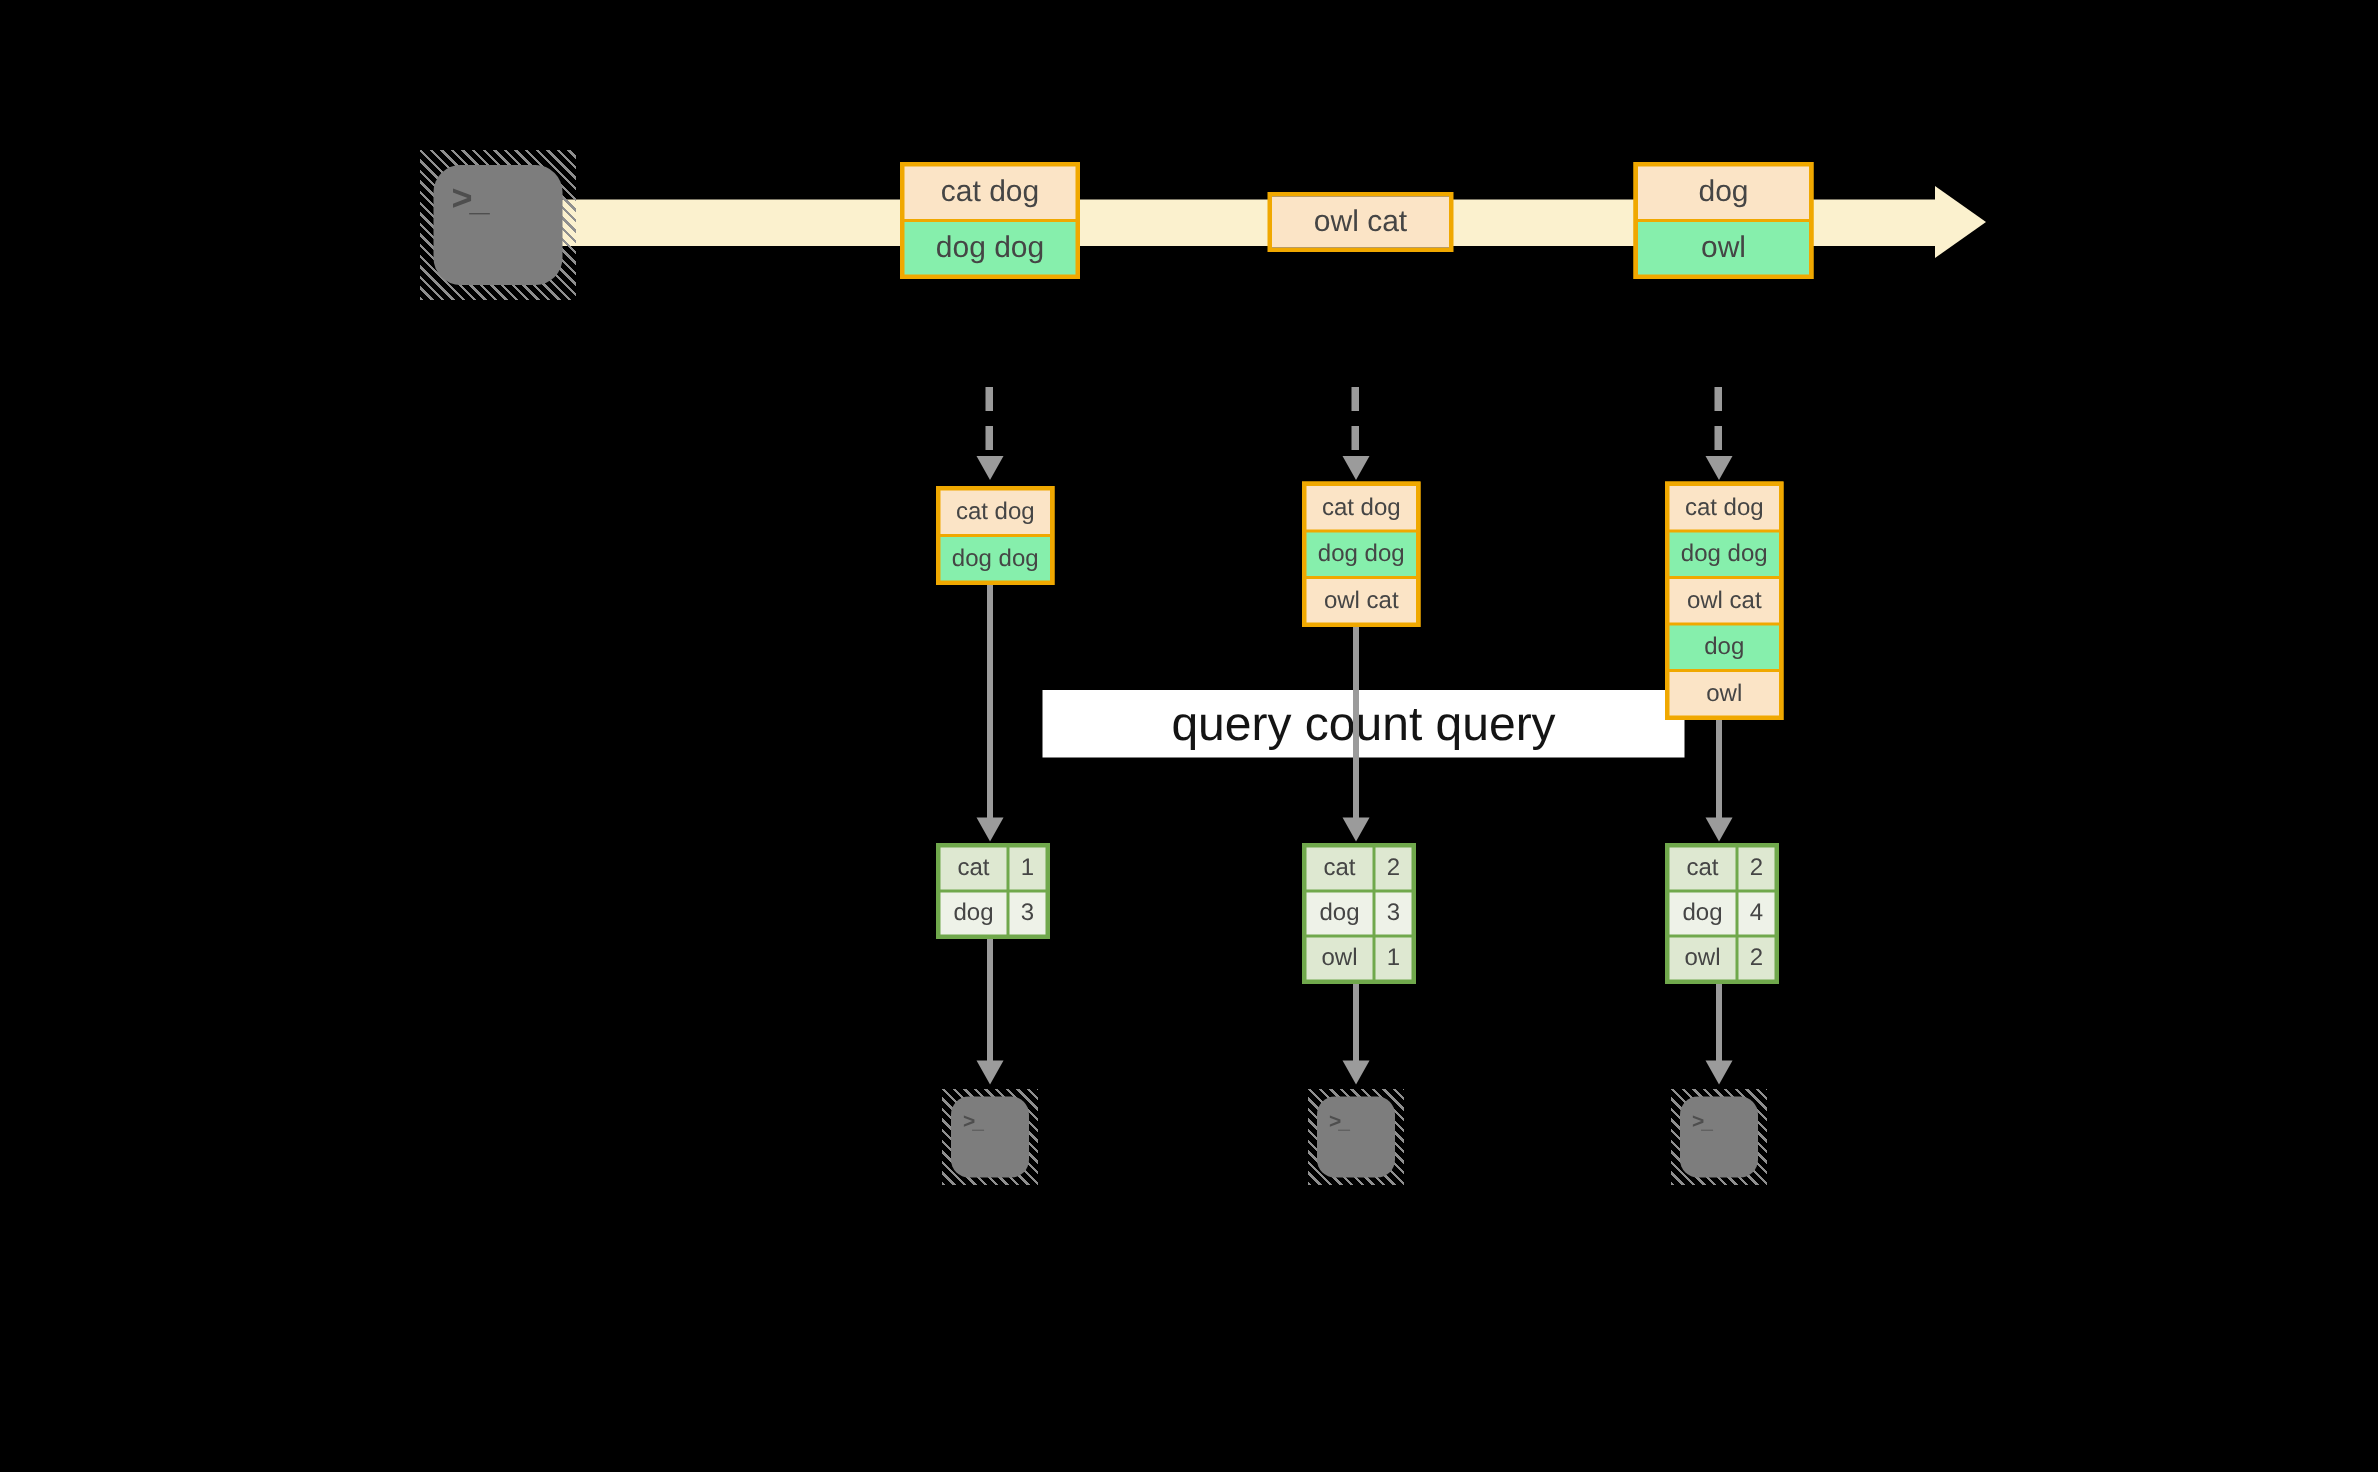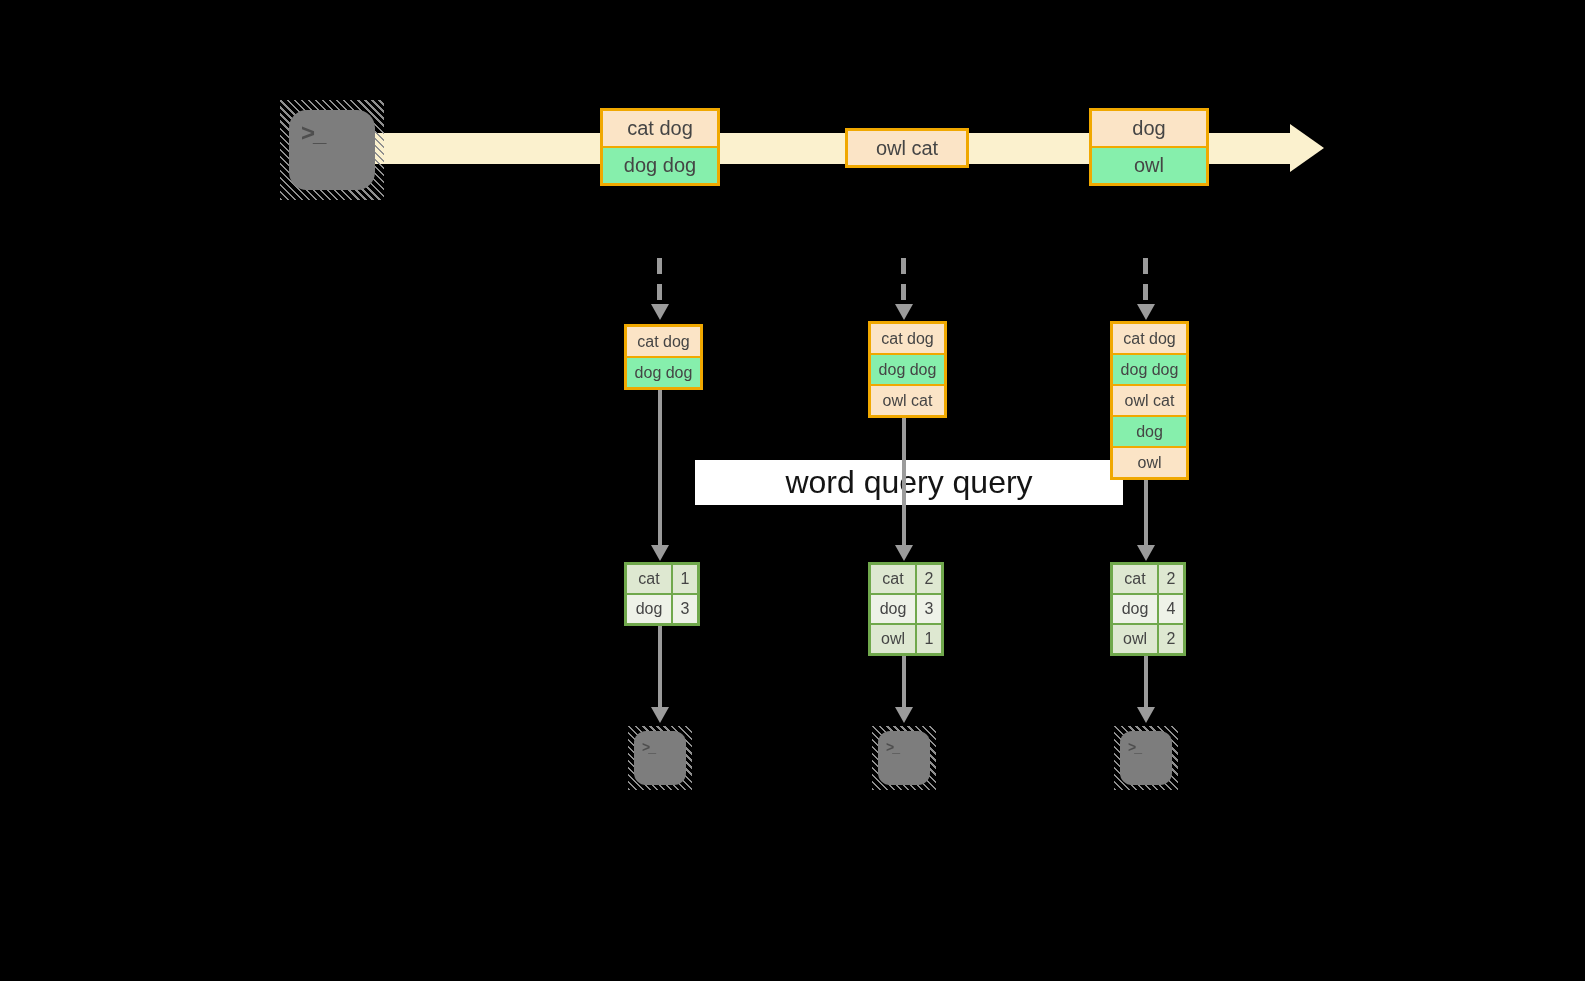--- a/index.html
+++ b/index.html
@@ -84,21 +84,21 @@
   </div>
   <div class="abs obox st" style="left:1110px;top:321px;width:73px;grid-auto-rows:29px;">
     <div class="cell d">cat dog</div>
     <div class="cell l">dog dog</div>
     <div class="cell d">owl cat</div>
     <div class="cell l">dog</div>
     <div class="cell d">owl</div>
   </div>
 
   <div class="abs wcq" style="left:695px;top:460px;width:428px;height:45px;">
-    <span>word query query</span>
+    <span>query count query</span>
   </div>
 
   <div class="abs vline" style="left:658px;top:390px;height:157px;"></div>
   <div class="abs ahead" style="left:651px;top:545px;"></div>
   <div class="abs vline" style="left:902px;top:418px;height:129px;"></div>
   <div class="abs ahead" style="left:895px;top:545px;"></div>
   <div class="abs vline" style="left:1144px;top:480px;height:67px;"></div>
   <div class="abs ahead" style="left:1137px;top:545px;"></div>
 
   <div class="abs gtable" style="left:624px;top:562px;grid-auto-rows:28px;">

